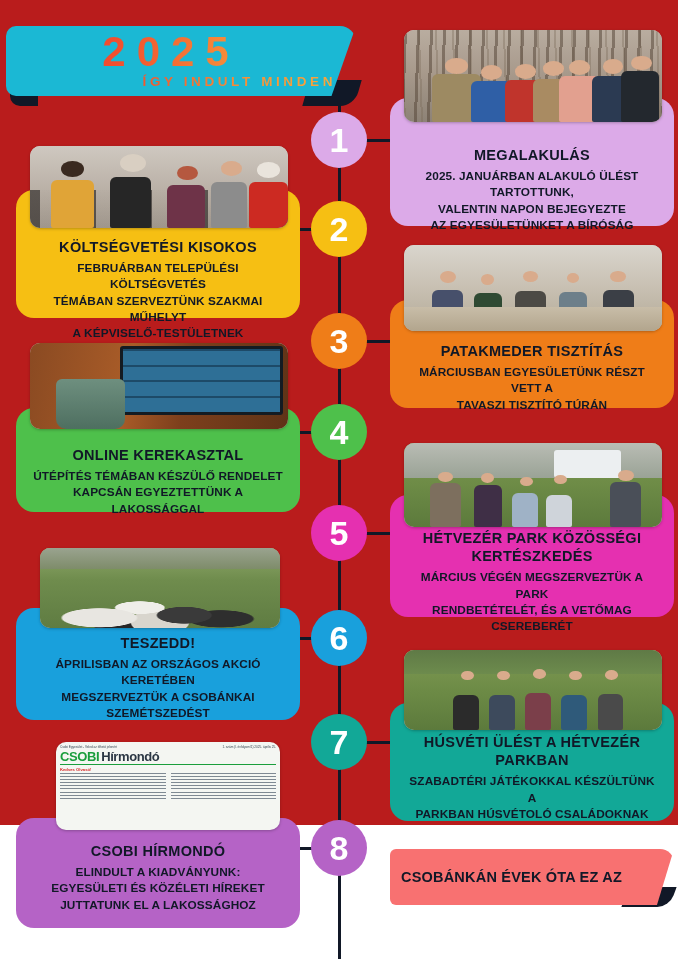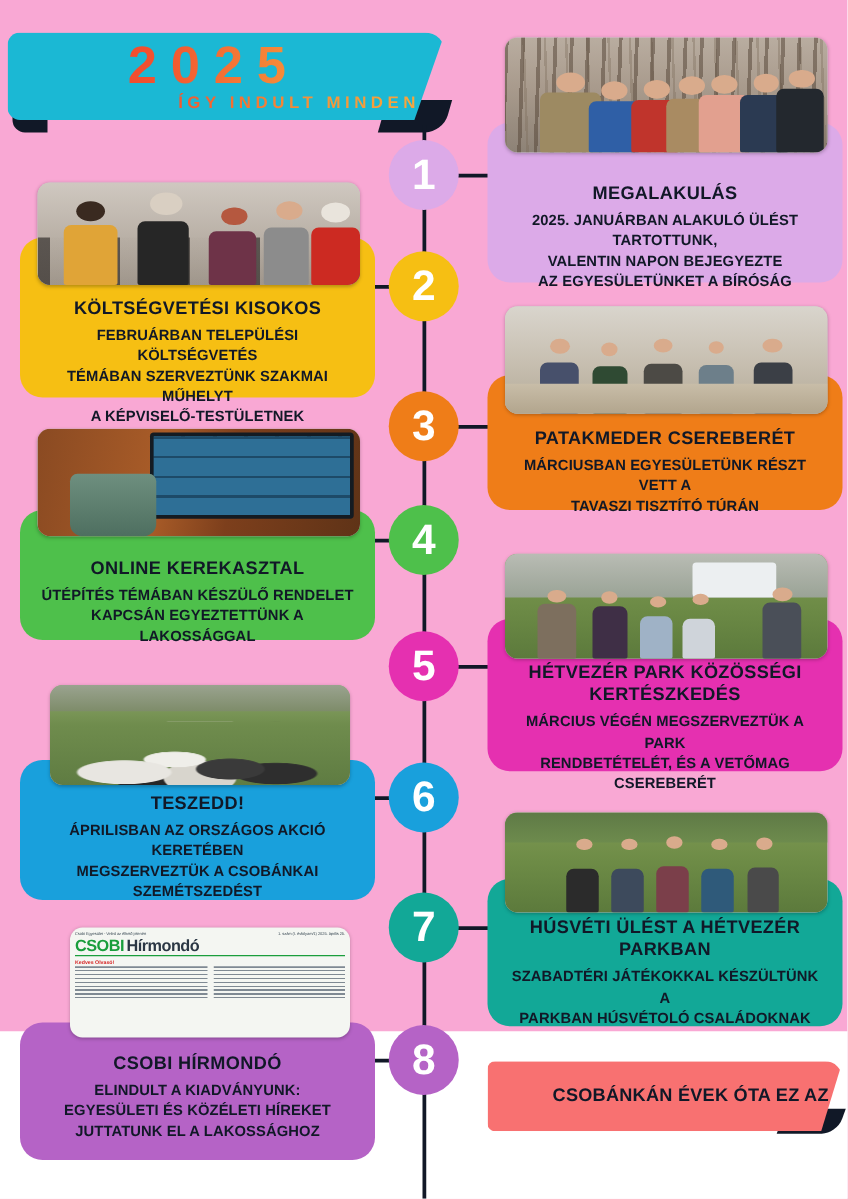--- a/index.html
+++ b/index.html
@@ -9,21 +9,21 @@
     height: 959px;
     background: #ffffff;
     font-family: "Liberation Sans", sans-serif;
     overflow: hidden;
   }
 
   #page {
     position: relative;
     width: 678px;
     height: 825px;
-    background: #f9a8d4;
+    background: #b91c1c;
   }
 
   
   .header-banner {
     position: absolute;
     left: 6px;
     top: 26px;
     width: 352px;
     height: 72px;
   }
@@ -180,21 +180,21 @@
     height: 56px;
     background: #f87171;
     border-radius: 6px 14px 14px 6px;
     clip-path: polygon(0 0, 100% 0, 94% 100%, 0 100%);
     display: flex;
     align-items: center;
     justify-content: center;
   }
   .bottom-banner-text {
     width: 262px;
-    text-align: right;
+    text-align: left;
     font-size: 14.5px;
     font-weight: 700;
     color: #111827;
     line-height: 1.3;
     letter-spacing: 0.2px;
   }
 
   
   .ph { position: absolute; inset: 0; }
   .sky-forest { background: linear-gradient(180deg,#b9ada0 0%,#a89a8c 45%,#8d8276 100%); }
@@ -343,21 +343,21 @@
     <div class="head" style="left:88%; top:20%; width:9%; height:19%; background:#e9e4dc;"></div>
     <div class="person" style="left:85%; width:15%; height:56%; background:#cc2a22;"></div>
   </div>
   <div class="tl-circle" style="top:201px; background:#f6bf13;">
     <span>2</span>
   </div>
   <div class="tl-stub" style="left:286px; top:228px; width:28px;"></div>
 
   <div class="card" style="left:390px; top:300px; width:284px; height:108px; background:#ef7d18;">
     <div class="card-text" style="padding-top:42px;">
-      <div class="card-title">PATAKMEDER CSEREBERÉT</div>
+      <div class="card-title">PATAKMEDER TISZTÍTÁS</div>
       <div class="card-body">
         <div>MÁRCIUSBAN EGYESÜLETÜNK  RÉSZT VETT A</div>
         <div>TAVASZI TISZTÍTÓ TÚRÁN</div>
       </div>
     </div>
   </div>
   <div class="card-photo" style="left:404px; top:245px; width:258px; height:86px;">
     <div class="ph street"></div>
     <div class="head" style="left:14%; top:30%; width:6%; height:14%;"></div>
     <div class="person" style="left:11%; width:12%; height:48%; background:#47506b;"></div>

